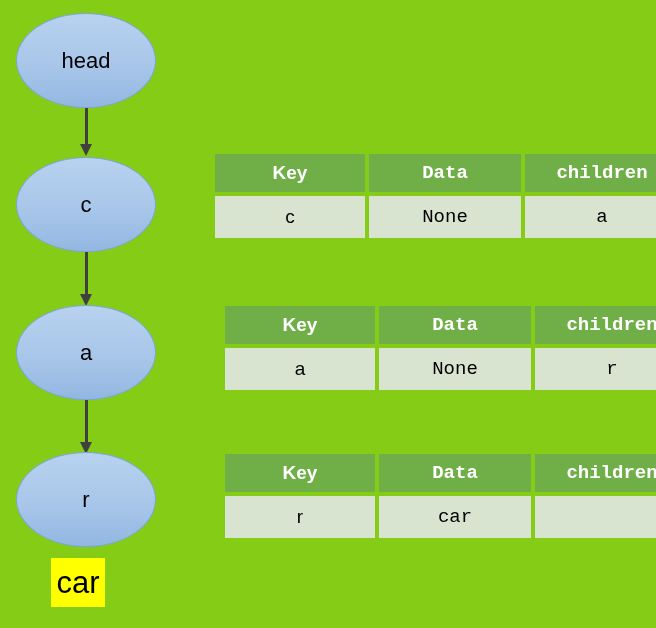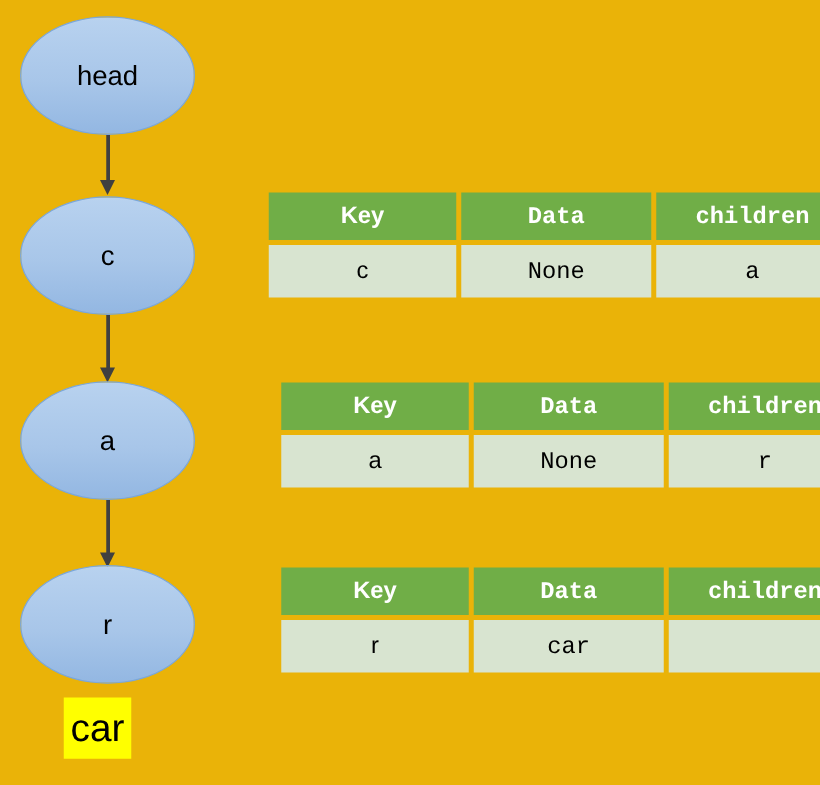--- a/index.html
+++ b/index.html
@@ -7,21 +7,21 @@
     padding: 0;
     background: #ffffff;
   }
   body {
     font-family: "Liberation Sans", sans-serif;
   }
   #canvas {
     position: relative;
     width: 656px;
     height: 628px;
-    background: #eab308;
+    background: #84cc16;
     overflow: hidden;
     text-align: right;
   }
 
   
   .node {
     position: absolute;
     border-radius: 50%;
     background: linear-gradient(180deg, #b8d2ef 0%, #a8c6e9 55%, #93b7e2 100%);
     border: 1px solid #7ba7d9;

